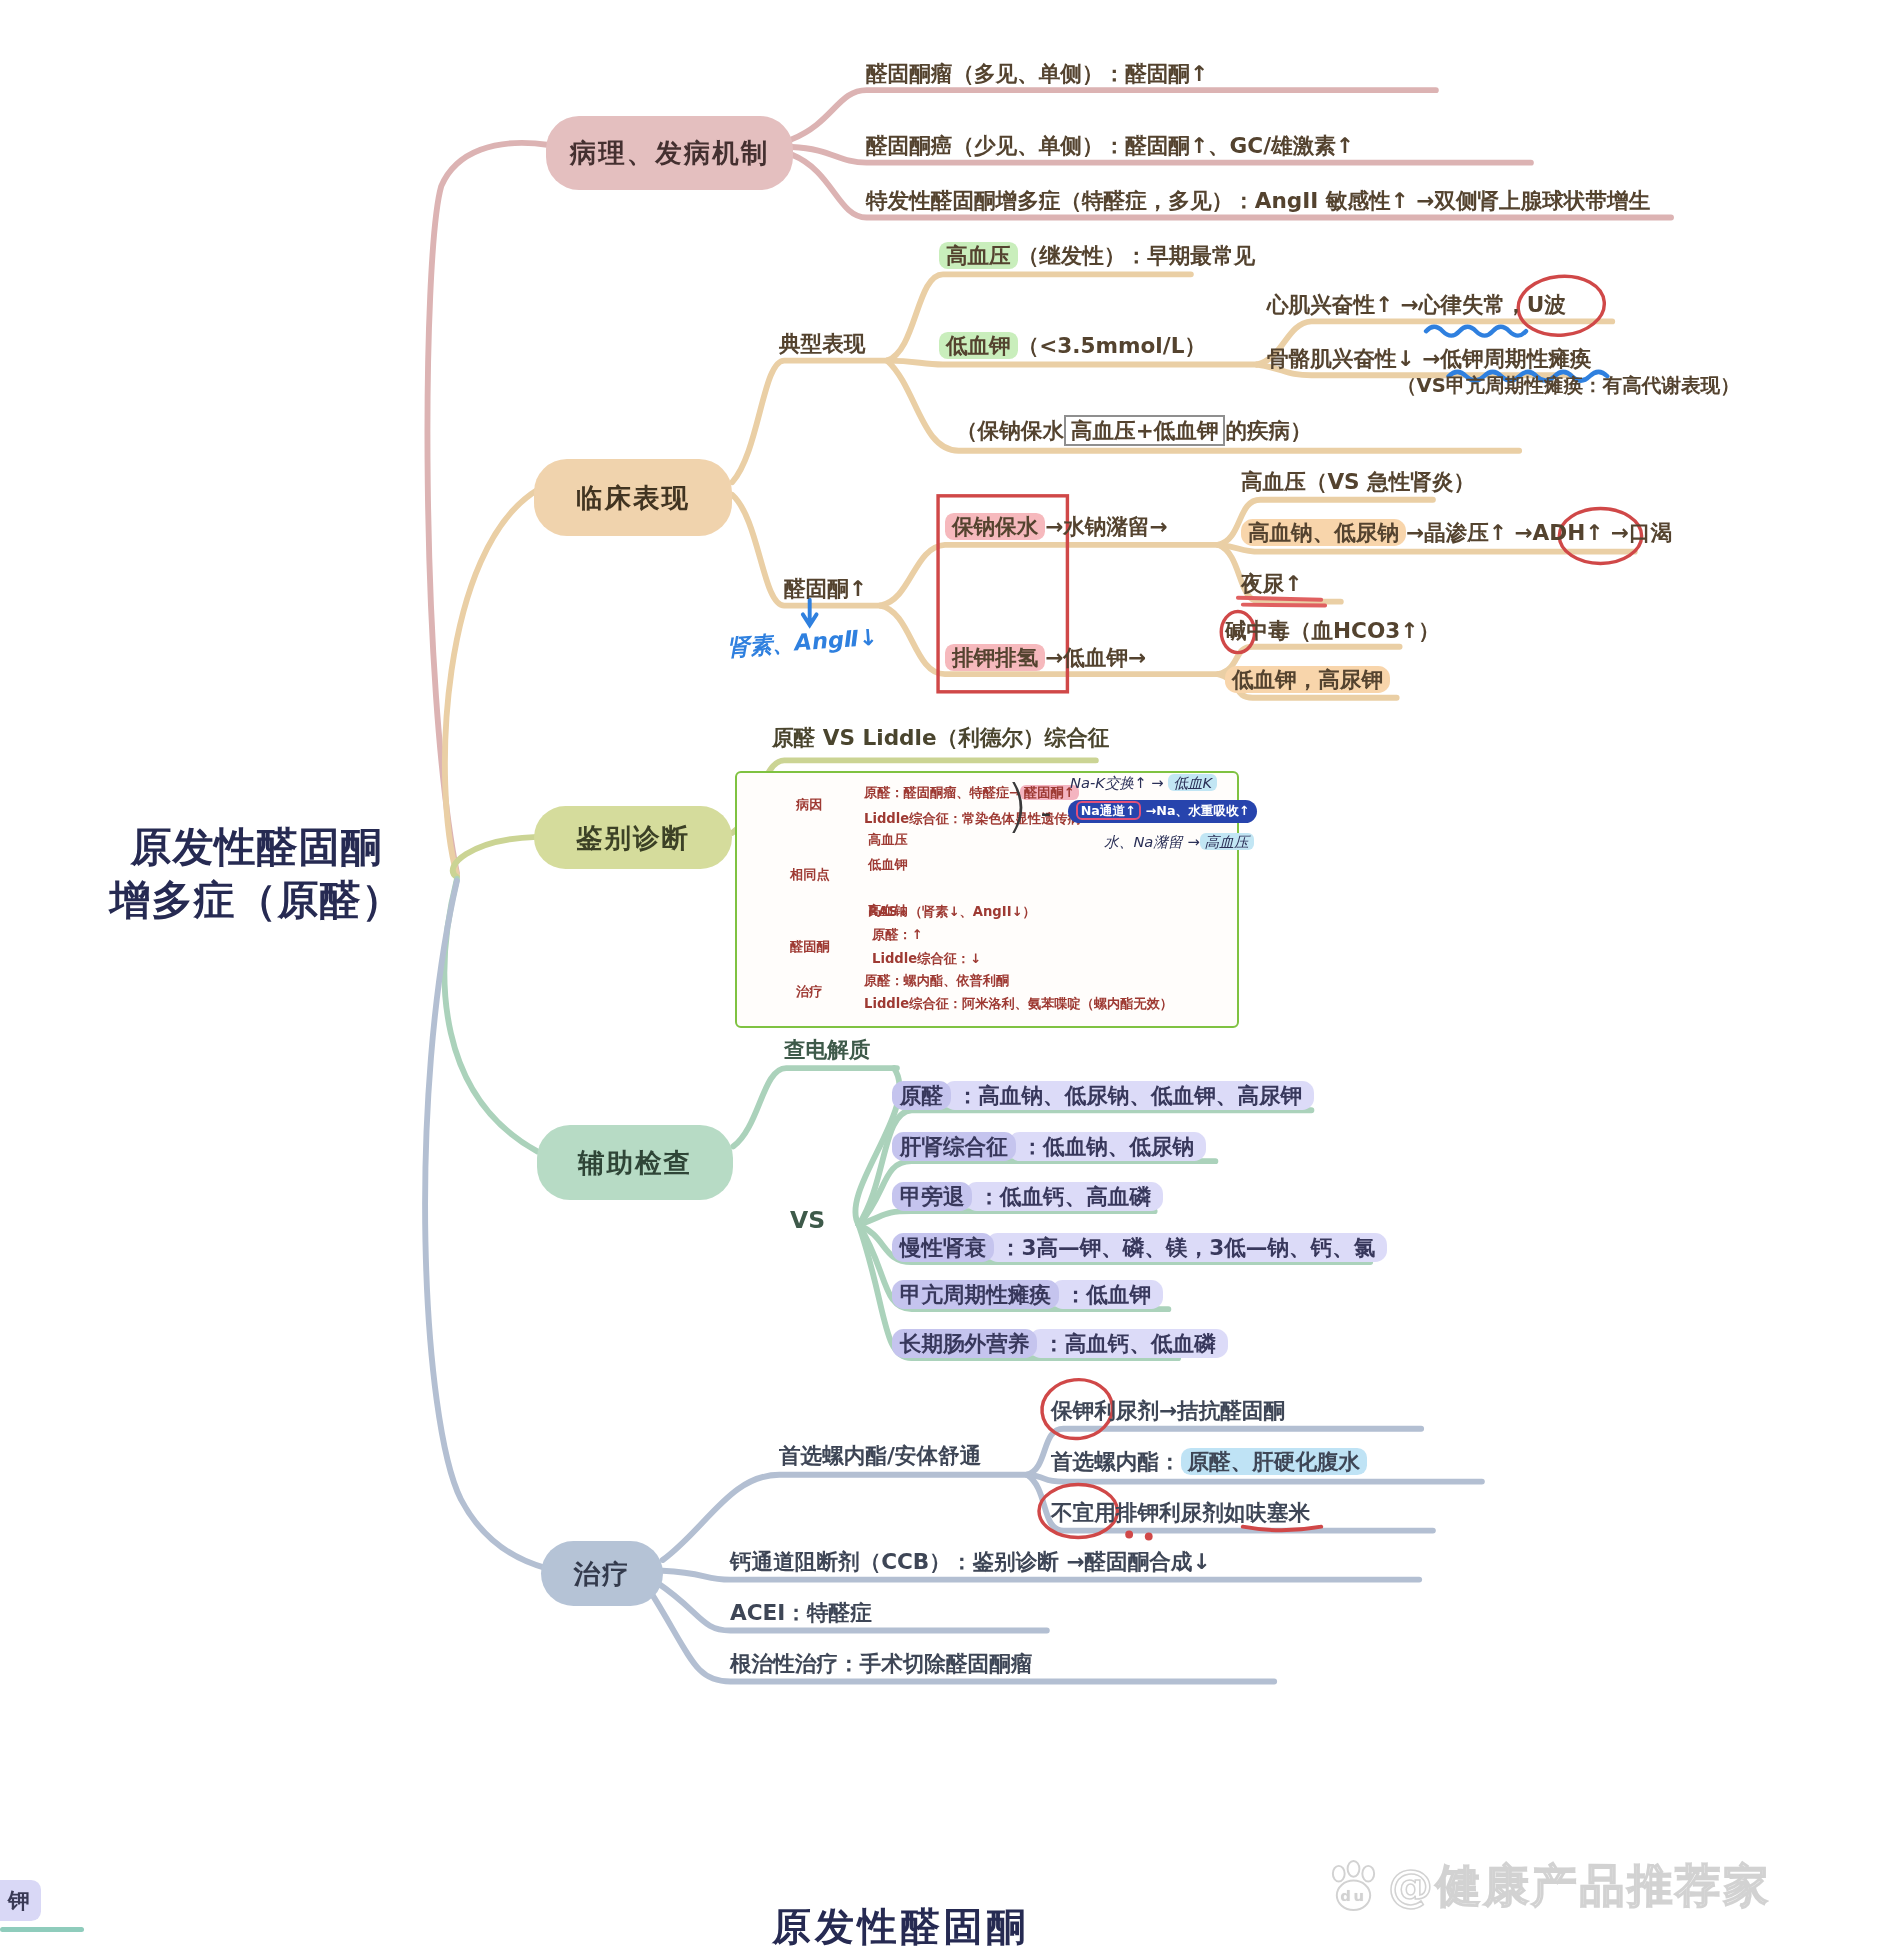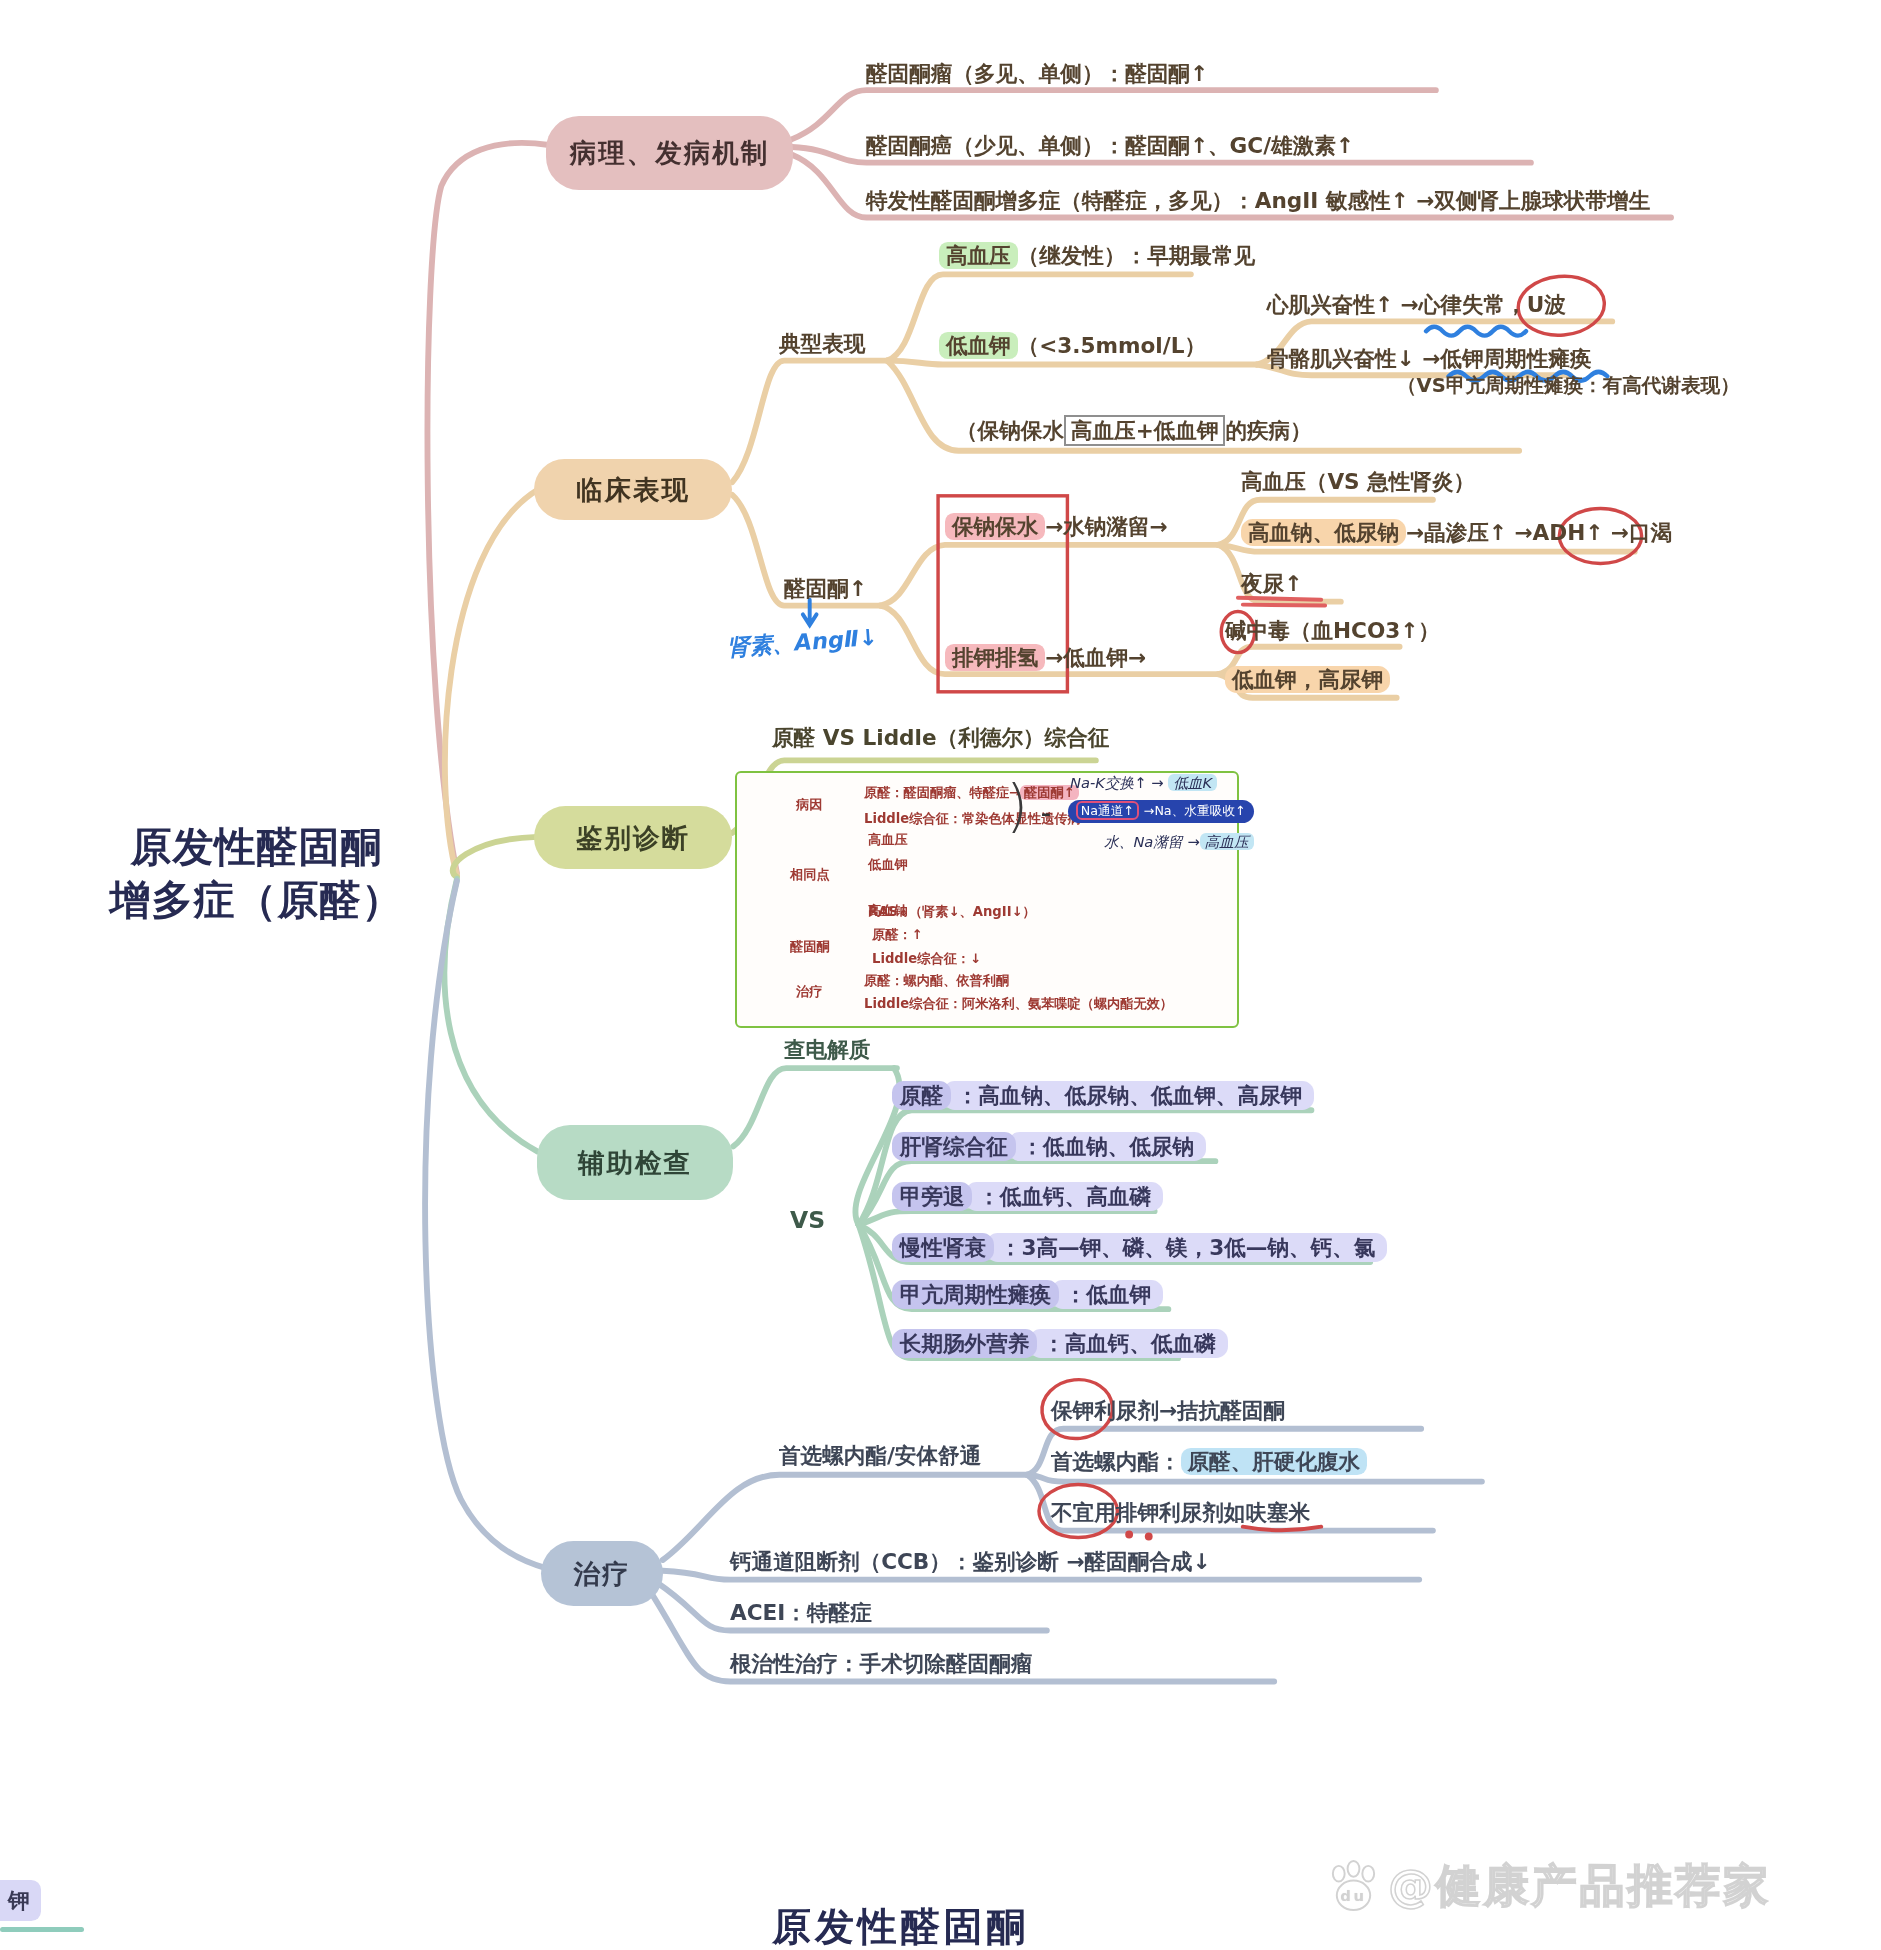--- a/index.html
+++ b/index.html
@@ -20,21 +20,21 @@
   .lbl{font-size:21.6px;font-weight:bold;color:#54432f;}
   .hand{color:#2f80df;font-style:italic;font-weight:bold;}
   .wrow{position:absolute;z-index:3;white-space:nowrap;font-size:21.6px;font-weight:bold;color:#38385c;}
   .wl{background:#c5c4ee;border-radius:11.8px;padding:2px 7.8px;margin-right:-7.8px;position:relative;z-index:2;}
   .wr{background:#dcdbf8;border-radius:11.8px;padding:2px 11.8px 2px 13.7px;}
   .ibx{font-size:13.2px;font-weight:bold;color:#9e3a33;white-space:nowrap;position:absolute;z-index:4;}
   .ichip{background:#f4b4c0;border-radius:5.9px;padding:0 3.9px;}
   .note{font-size:14.7px;font-weight:normal;color:#2b3057;font-style:italic;white-space:nowrap;position:absolute;z-index:4;}
   .nchip{background:#c2e6f4;border-radius:5.9px;padding:0 4.9px;font-style:italic;}
   .nbox{position:absolute;z-index:4;background:#2744ad;color:#fff;border-radius:13.7px;
-        padding:2.9px 7.8px;font-size:12.7px;font-weight:normal;white-space:nowrap;font-style:normal;}
+        padding:2.9px 7.8px;font-size:12.7px;font-weight:bold;white-space:nowrap;font-style:normal;}
   .nbox .inbox{border:2px solid #e0507a;border-radius:5.9px;padding:0 2.9px;margin-right:4.9px;}
   .greenbox{position:absolute;z-index:2;border:2.9px solid #7fc241;border-radius:5.9px;background:#fffdfb;}
   .watermark{position:absolute;z-index:5;display:flex;align-items:center;gap:5.9px;
              font-size:45px;font-weight:bold;color:#fff;-webkit-text-stroke:1.5px #d2d2d2;
              text-shadow:0 0 1px #e3e3e3;letter-spacing:2.9px;}
   .roottitle{position:absolute;z-index:3;width:333px;text-align:center;font-size:41px;line-height:1.3;
              font-weight:bold;color:#262a52;letter-spacing:1px;}
   .foottitle{position:absolute;z-index:3;font-size:39px;font-weight:bold;color:#262a52;letter-spacing:3.9px;}
 </style>
 </head>
@@ -143,21 +143,21 @@
     <div>增多症（原醛）</div>
   </div>
 
   <div class="node" style="left:546px;top:116px;width:247px;height:74px;background:#e4bfbf;color:#443030;">
     <span>病理、发病机制</span>
   </div>
   <div class="txt t" style="left:866px;top:59px;">醛固酮瘤（多见、单侧）：醛固酮↑</div>
   <div class="txt t" style="left:866px;top:131px;">醛固酮癌（少见、单侧）：醛固酮↑、GC/雄激素↑</div>
   <div class="txt t" style="left:866px;top:186px;">特发性醛固酮增多症（特醛症，多见）：AngII 敏感性↑ →双侧肾上腺球状带增生</div>
 
-  <div class="node" style="left:534px;top:459px;width:198px;height:61px;background:#f0d3ad;color:#413421;">
+  <div class="node" style="left:534px;top:459px;width:198px;height:77px;background:#f0d3ad;color:#413421;">
     <span>临床表现</span>
   </div>
   <div class="txt lbl" style="left:779px;top:329px;">典型表现</div>
 
   <div class="txt t" style="left:939px;top:241px;">
     <span class="chip g">高血压</span><span>（继发性）：早期最常见</span>
   </div>
   <div class="txt t" style="left:939px;top:331px;">
     <span class="chip g">低血钾</span><span>（&lt;3.5mmol/L）</span>
   </div>

